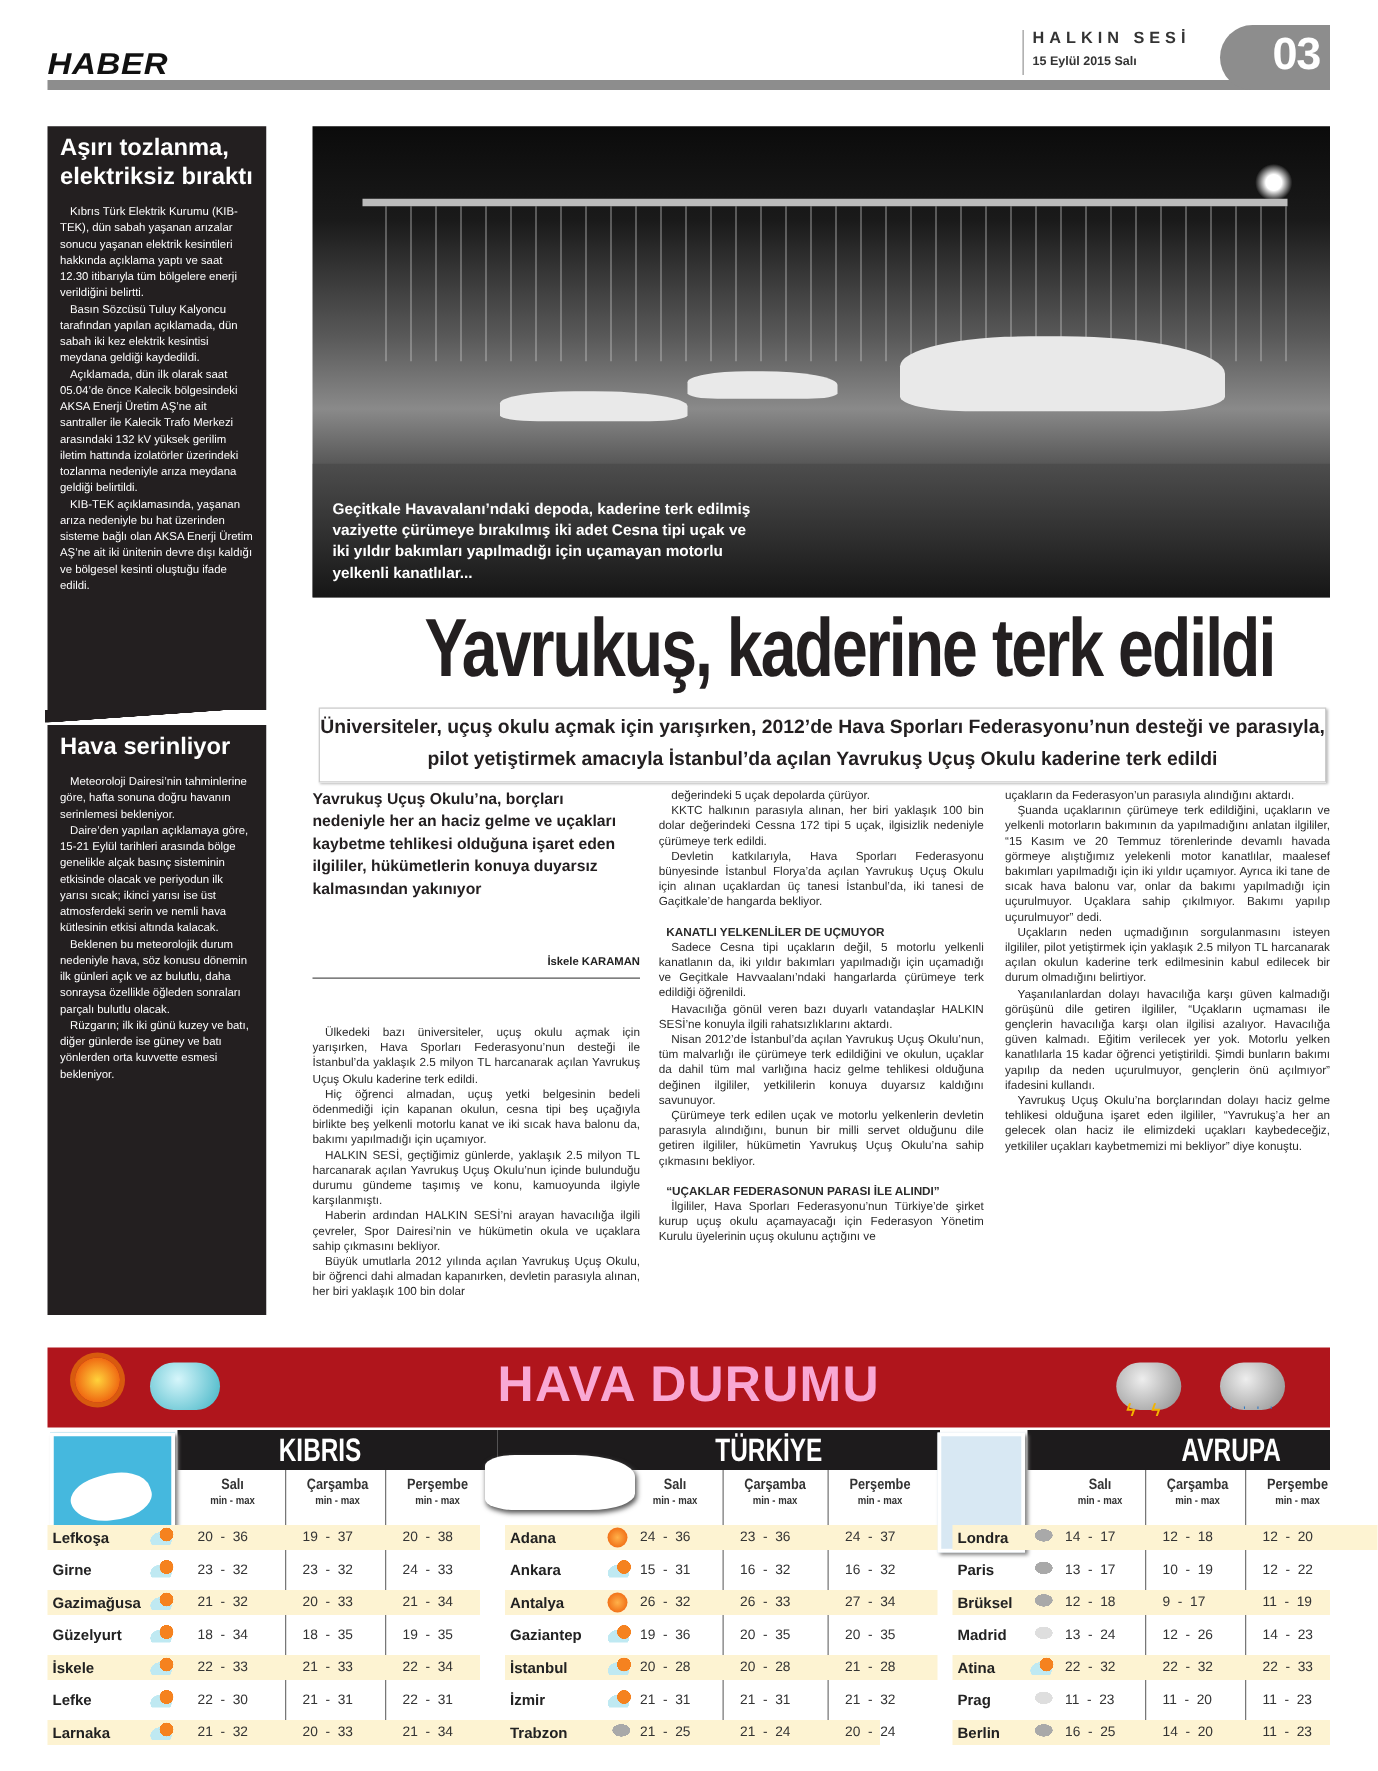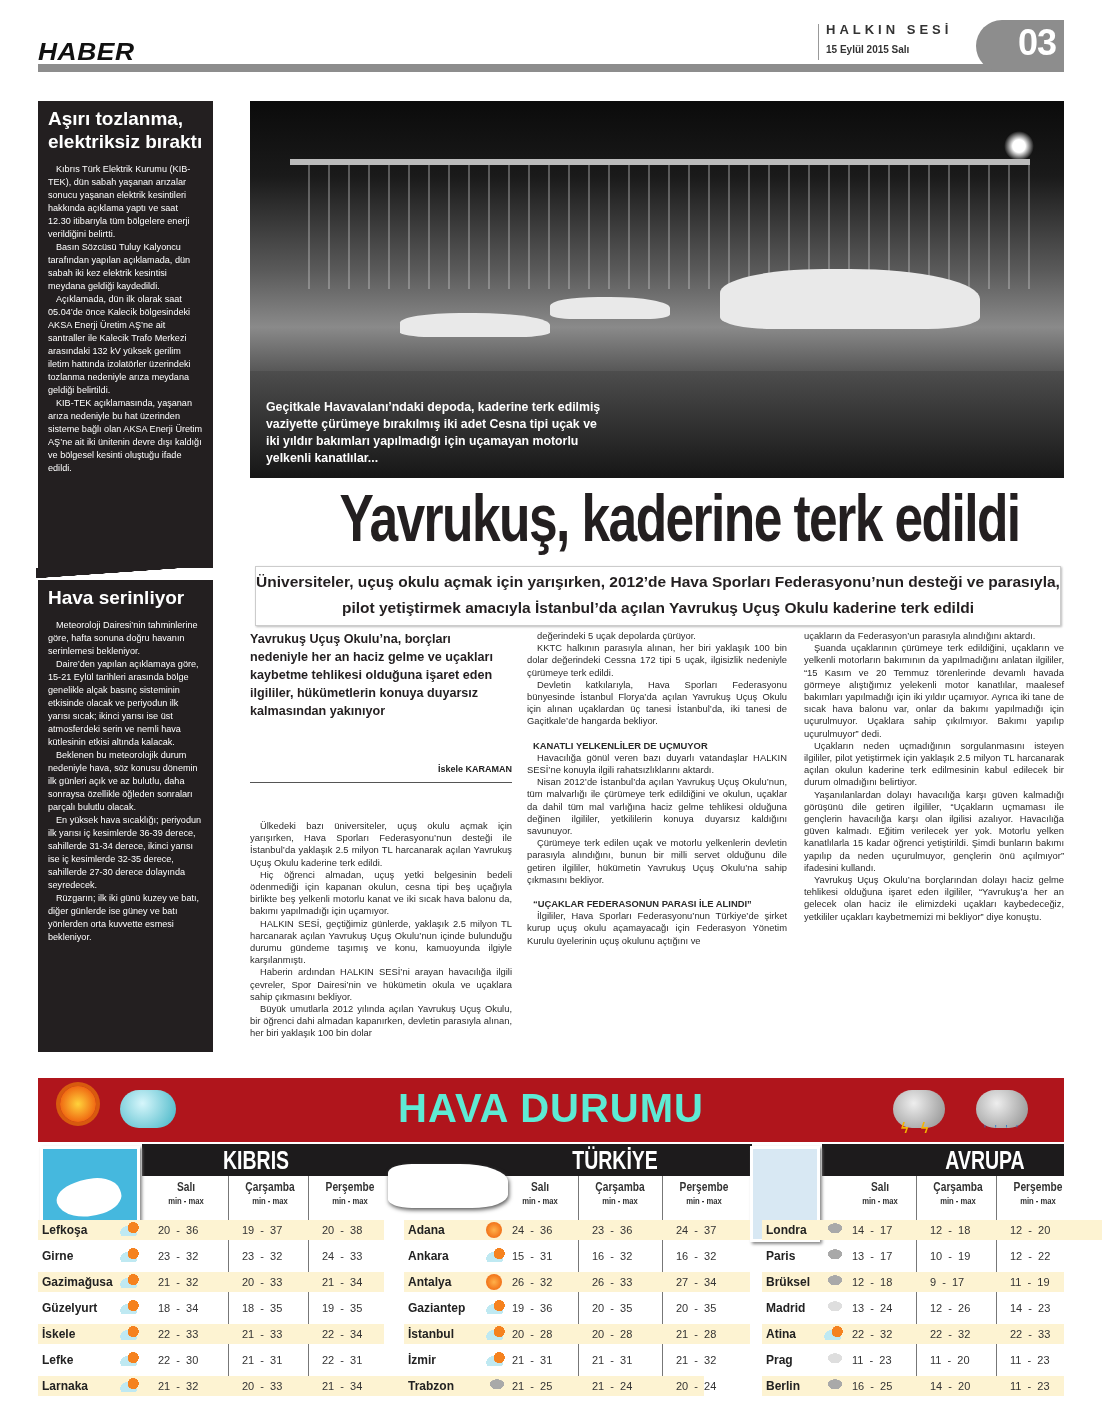--- a/index.html
+++ b/index.html
@@ -37,21 +37,21 @@
   .col1 { left: 250px; top: 820px; width: 262px; }
   .col2 { left: 527px; top: 630px; width: 260px; }
   .col3 { left: 804px; top: 630px; width: 260px; }
   .lead { position: absolute; left: 250px; top: 630px; width: 262px; font-size: 12.6px; font-weight: bold; line-height: 18px; color: #231f20; }
   .byline { position: absolute; left: 250px; top: 764px; width: 262px; text-align: right; font-size: 9px; font-weight: bold; }
   .byline-rule { position: absolute; left: 250px; top: 782px; width: 262px; height: 1px; background: #555; }
   .subhead { font-weight: bold; margin-top: 12px; text-indent: 6px !important; }
 
   .weather { position: absolute; left: 38px; top: 1078px; width: 1026px; height: 322px; }
   .wx-banner { position: absolute; left: 0; top: 0; width: 1026px; height: 64px; background: #b0151c; }
-  .wx-title { position: absolute; left: 0; top: 8px; width: 1026px; text-align: center; color: #5eead4; font-size: 40px; font-weight: bold; letter-spacing: 1px; }
+  .wx-title { position: absolute; left: 0; top: 8px; width: 1026px; text-align: center; color: #f9a8d4; font-size: 40px; font-weight: bold; letter-spacing: 1px; }
   .icon-sun-big { position: absolute; left: 22px; top: 8px; width: 36px; height: 36px; border-radius: 50%; background: radial-gradient(circle, #ffd33b 0%, #f06a12 70%); box-shadow: 0 0 0 4px rgba(255,160,0,0.5); }
   .icon-cloud-big { position: absolute; left: 82px; top: 12px; width: 56px; height: 38px; border-radius: 20px; background: radial-gradient(circle at 40% 35%, #d6f6fb, #3fb3c4); }
   .icon-storm { position: absolute; left: 855px; top: 12px; width: 52px; height: 38px; border-radius: 20px; background: radial-gradient(circle at 40% 35%, #eee, #8c8c8c); }
   .icon-rain { position: absolute; left: 938px; top: 12px; width: 52px; height: 38px; border-radius: 20px; background: radial-gradient(circle at 40% 35%, #eee, #8c8c8c); }
   .bolt { position: absolute; color: #f4b400; font-size: 14px; font-weight: bold; }
   .drops { position: absolute; color: #2b78c8; font-size: 10px; letter-spacing: 3px; }
   .wx-region-bar { position: absolute; top: 66px; height: 32px; background: #1d1b1c; color: #fff; }
   .region-label { position: absolute; top: 0; font-size: 26px; font-weight: bold; transform: scaleX(0.75); letter-spacing: 0; line-height: 32px; }
   .map-cyprus { position: absolute; left: 2px; top: 68px; width: 100px; height: 86px; background: #45b8de; border: 3px solid #fff; box-shadow: 2px 2px 3px #888; }
   .map-cyprus::after { content: ""; position: absolute; left: 14px; top: 30px; width: 64px; height: 38px; background: #fff; border-radius: 40% 60% 40% 70%; transform: rotate(-18deg); }
@@ -97,21 +97,20 @@
   </div>
 </div>
 <div class="diag"></div>
 
 <div class="sidebar-box box2">
   <div class="sb-title">Hava serinliyor</div>
   <div class="sb-body">
     <p>Meteoroloji Dairesi’nin tahminlerine göre, hafta sonuna doğru havanın serinlemesi bekleniyor.</p>
     <p>Daire’den yapılan açıklamaya göre, 15-21 Eylül tarihleri arasında bölge genelikle alçak basınç sisteminin etkisinde olacak ve periyodun ilk yarısı sıcak; ikinci yarısı ise üst atmosferdeki serin ve nemli hava kütlesinin etkisi altında kalacak.</p>
     <p>Beklenen bu meteorolojik durum nedeniyle hava, söz konusu dönemin ilk günleri açık ve az bulutlu, daha sonraysa özellikle öğleden sonraları parçalı bulutlu olacak.</p>
-    <p>En yüksek  hava sıcaklığı; periyodun ilk yarısı iç kesimlerde 36-39 derece, sahillerde 31-34 derece, ikinci yarısı ise iç kesimlerde 32-35 derece, sahillerde 27-30 derece dolayında seyredecek.</p>
     <p>Rüzgarın; ilk iki günü kuzey ve batı, diğer günlerde ise güney ve batı yönlerden orta kuvvette esmesi bekleniyor.</p>
   </div>
 </div>
 
 <div class="photo">
   <div class="lamp"></div>
   <div class="hangar-roof"></div>
   <div class="plane" style="left:150px;top:212px;width:150px;height:24px;"></div>
   <div class="plane" style="left:300px;top:196px;width:120px;height:22px;"></div>
   <div class="plane" style="left:470px;top:168px;width:260px;height:60px;"></div>
@@ -132,20 +131,21 @@
   <p>HALKIN SESİ, geçtiğimiz günlerde, yaklaşık 2.5 milyon TL harcanarak açılan Yavrukuş Uçuş Okulu’nun içinde bulunduğu durumu gündeme taşımış ve konu, kamuoyunda ilgiyle karşılanmıştı.</p>
   <p>Haberin ardından HALKIN SESİ’ni arayan havacılığa ilgili çevreler, Spor Dairesi’nin ve hükümetin okula ve uçaklara sahip çıkmasını bekliyor.</p>
   <p>Büyük umutlarla 2012 yılında açılan Yavrukuş Uçuş Okulu, bir öğrenci dahi almadan kapanırken, devletin parasıyla alınan, her biri yaklaşık 100 bin dolar</p>
 </div>
 
 <div class="col col2">
   <p>değerindeki 5 uçak depolarda çürüyor.</p>
   <p>KKTC halkının parasıyla alınan, her biri yaklaşık 100 bin dolar değerindeki Cessna 172 tipi 5 uçak, ilgisizlik nedeniyle çürümeye terk edildi.</p>
   <p>Devletin katkılarıyla, Hava Sporları Federasyonu bünyesinde İstanbul Florya’da açılan Yavrukuş Uçuş Okulu için alınan uçaklardan üç tanesi İstanbul’da, iki tanesi de Gaçitkale’de hangarda bekliyor.</p>
   <p class="subhead">KANATLI YELKENLİLER DE UÇMUYOR</p>
+  <p>Sadece Cesna tipi uçakların değil, 5 motorlu yelkenli kanatlanın da, iki yıldır bakımları yapılmadığı için uçamadığı ve Geçitkale Havvaalanı’ndaki hangarlarda çürümeye terk edildiği öğrenildi.</p>
   <p>Havacılığa gönül veren bazı duyarlı vatandaşlar HALKIN SESİ’ne konuyla ilgili rahatsızlıklarını aktardı.</p>
   <p>Nisan 2012’de İstanbul’da açılan Yavrukuş Uçuş Okulu’nun, tüm malvarlığı ile  çürümeye terk edildiğini ve okulun, uçaklar da dahil tüm mal varlığına haciz gelme tehlikesi olduğuna değinen ilgililer, yetkililerin konuya duyarsız kaldığını savunuyor.</p>
   <p>Çürümeye terk edilen uçak ve motorlu yelkenlerin devletin parasıyla alındığını, bunun bir milli servet olduğunu dile getiren ilgililer, hükümetin Yavrukuş Uçuş Okulu’na sahip çıkmasını bekliyor.</p>
   <p class="subhead">“UÇAKLAR FEDERASONUN PARASI İLE ALINDI”</p>
   <p>İlgililer, Hava Sporları Federasyonu’nun Türkiye’de şirket kurup uçuş okulu açamayacağı için Federasyon Yönetim Kurulu üyelerinin uçuş okulunu açtığını ve</p>
 </div>
 
 <div class="col col3">
   <p style="text-indent:0">uçakların da Federasyon’un parasıyla alındığını aktardı.</p>
   <p>Şuanda uçaklarının çürümeye terk edildiğini, uçakların ve yelkenli motorların bakımının da yapılmadığını anlatan ilgililer, “15 Kasım ve 20 Temmuz törenlerinde devamlı havada görmeye alıştığımız yelekenli motor kanatlılar, maalesef bakımları yapılmadığı için iki yıldır uçamıyor. Ayrıca iki tane de sıcak hava balonu var, onlar da bakımı yapılmadığı için uçurulmuyor. Uçaklara sahip çıkılmıyor. Bakımı yapılıp uçurulmuyor” dedi.</p>

